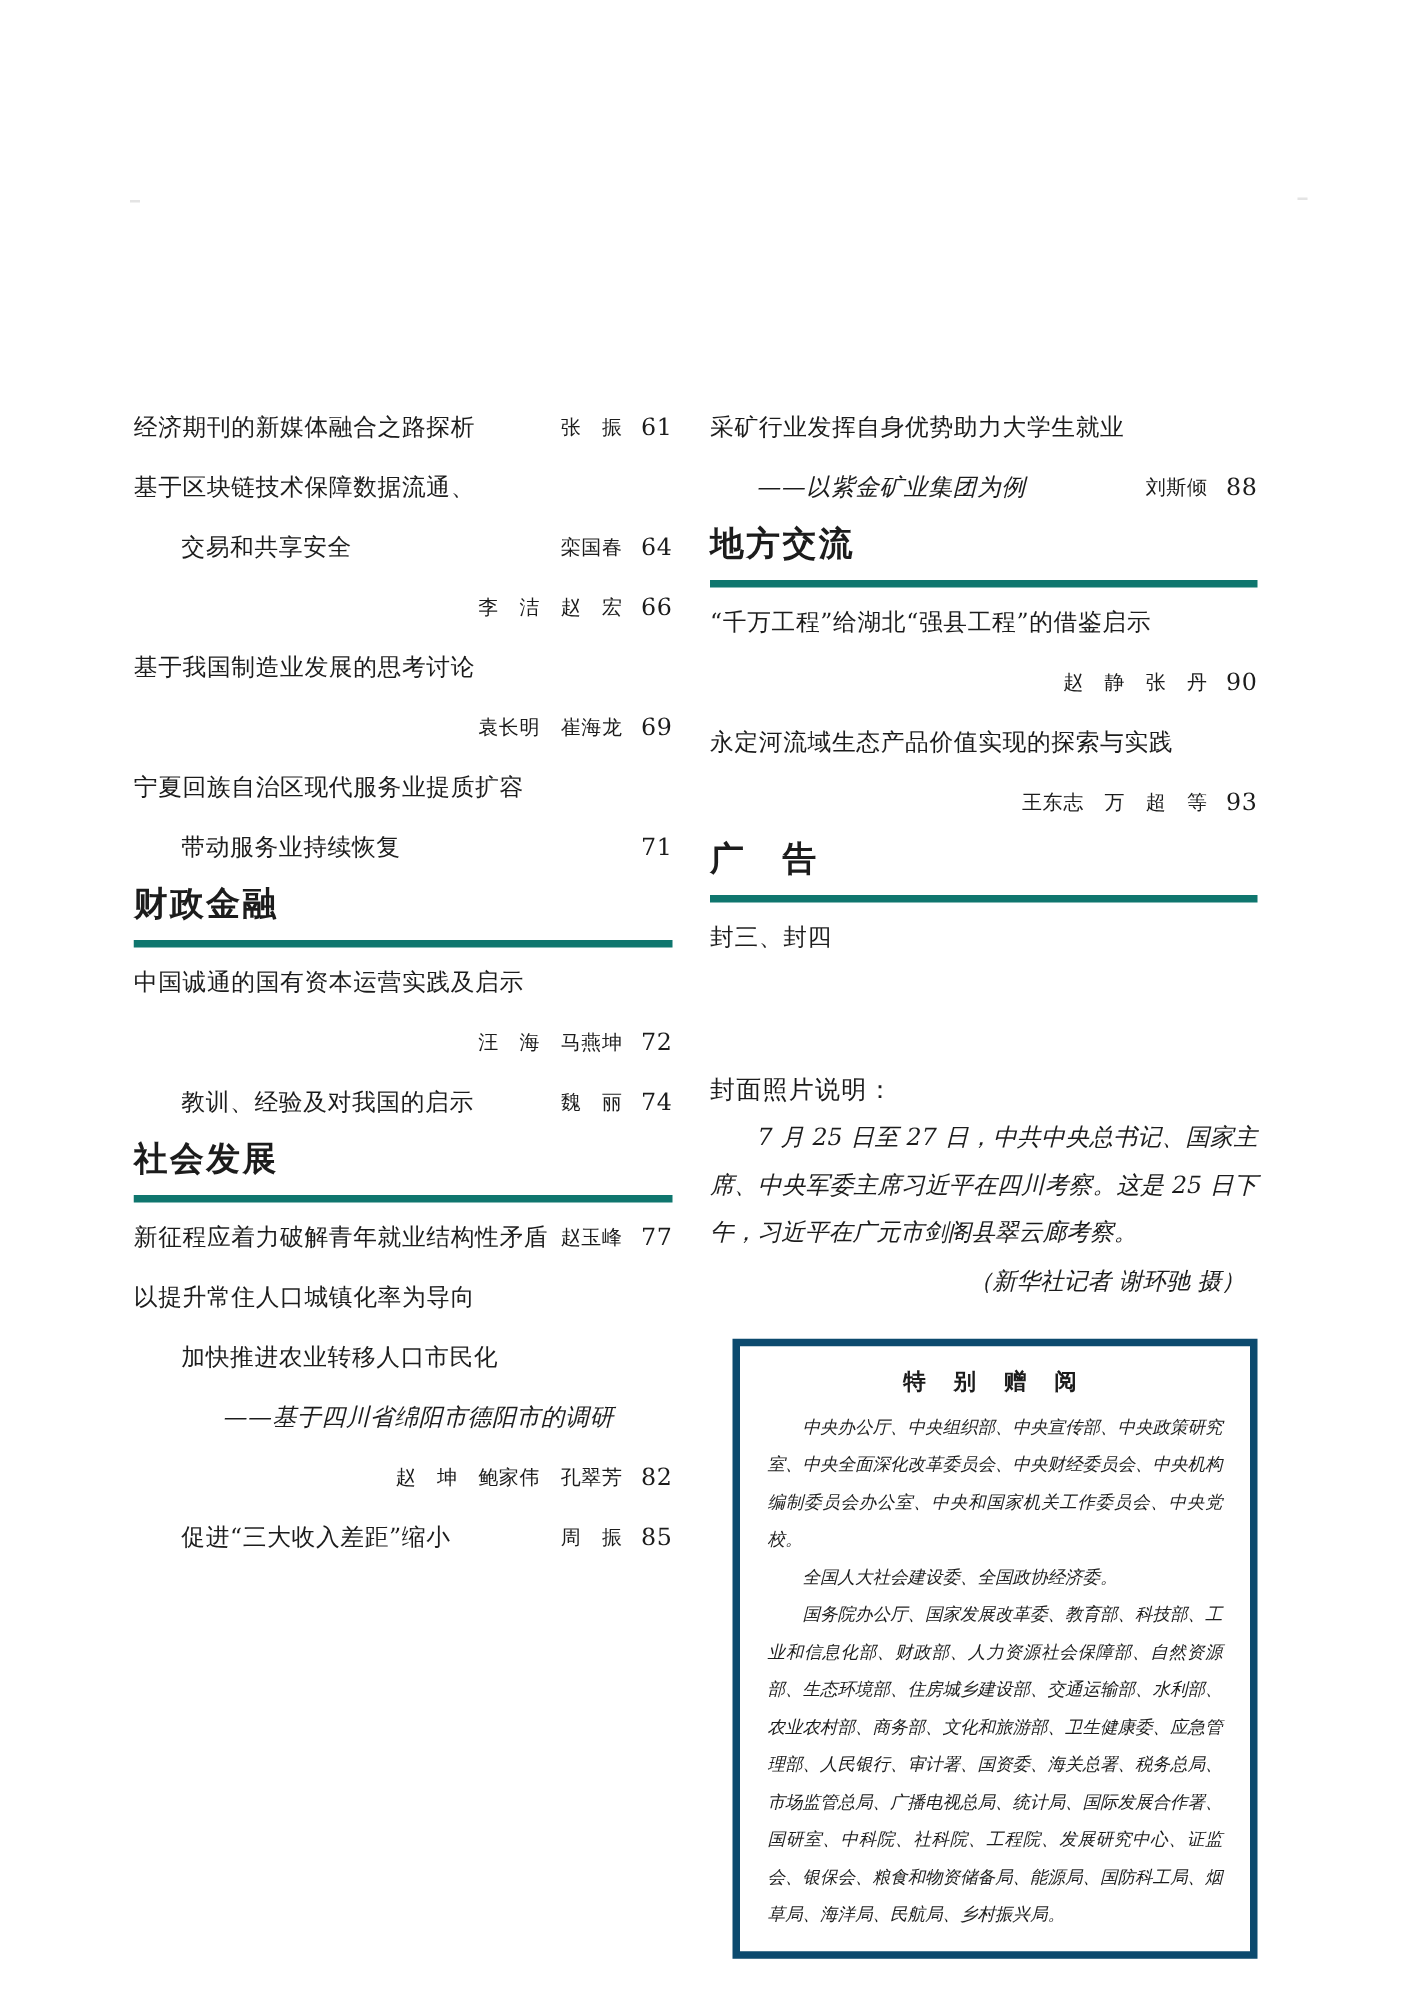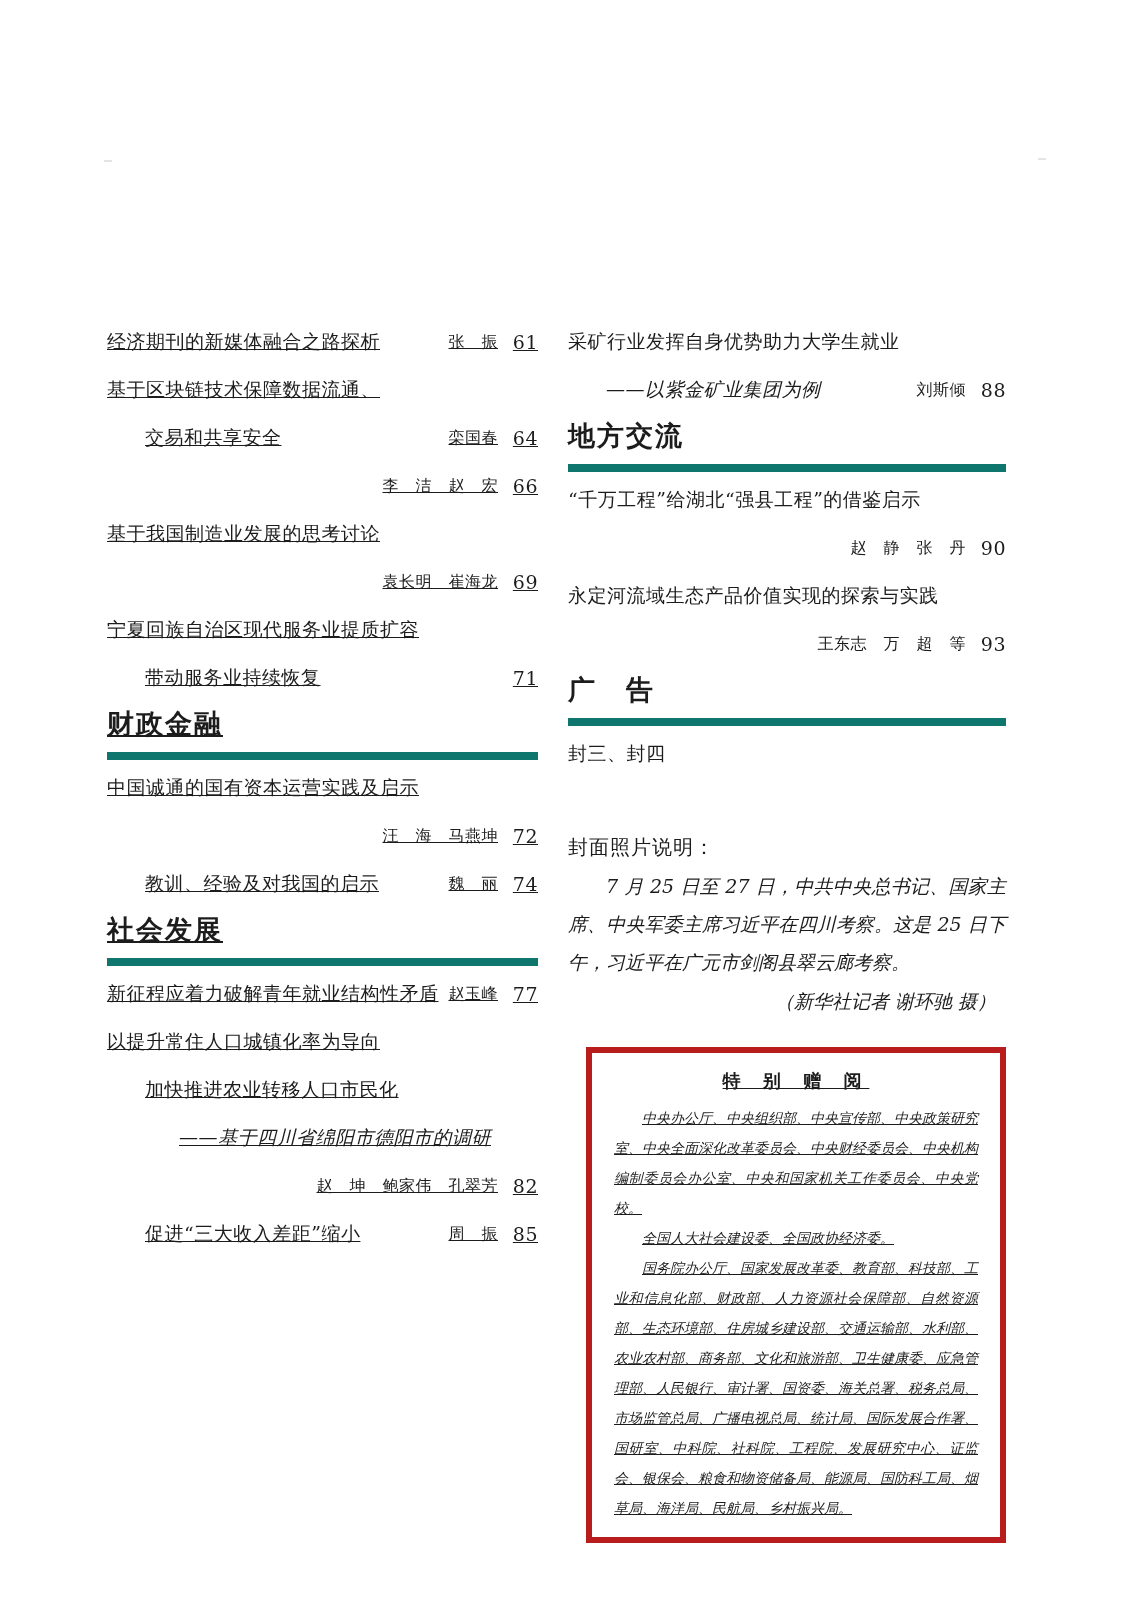--- a/index.html
+++ b/index.html
@@ -5,41 +5,41 @@
   html,body{margin:0;padding:0;background:#ffffff;}
   .page{
     position:relative;width:1130px;height:1600px;background:#ffffff;
     font-family:"DejaVu Serif","Liberation Serif",serif;color:#1c1c1c;overflow:hidden;
   }
   .crop-mark{position:absolute;background:#e4e4e4;width:8px;height:2px;}
   #crop-left{left:104px;top:160px;}
   #crop-right{left:1038px;top:158px;}
 
   .col{position:absolute;top:318px;}
-  #left-col{left:107px;width:431px;text-decoration:underline;}
+  #left-col{left:107px;width:431px;}
   #right-col{left:568px;width:438px;}
 
   .row{display:flex;align-items:center;height:48px;font-size:19px;letter-spacing:.5px;}
   .row .title{white-space:nowrap;}
   .ind1 .title{padding-left:38px;}
   .ind2 .title{padding-left:72px;}
   .kai .title{font-style:italic;}
   .spacer{flex:1;}
   .authors{white-space:nowrap;font-size:16px;}
   .page-num{min-width:40px;text-align:right;font-size:19px;}
 
-  .heading-block{margin:6px 0 4px;padding-bottom:12px;border-bottom:8px solid #0f766e;}
+  .heading-block{margin:6px 0 4px;padding-bottom:12px;border-bottom:6px solid #0f766e;}
   .section-heading{font-size:27px;font-weight:bold;line-height:32px;letter-spacing:2px;}
 
-  .cover-note{margin-top:56px;}
+  .cover-note{margin-top:84px;}
   .cover-label{font-size:20px;letter-spacing:1px;margin-bottom:6px;}
   .cover-body{font-style:italic;font-size:19px;line-height:38px;text-indent:2em;text-align:justify;margin:0;}
   .cover-credit{font-style:italic;font-size:19px;line-height:40px;text-align:right;padding-right:10px;}
 
-  .gift-box{margin-top:26px;margin-left:18px;border:6px solid #b91c1c;padding:16px 22px 14px;text-decoration:underline;}
+  .gift-box{margin-top:26px;margin-left:18px;border:6px solid #0c4a6e;padding:16px 22px 14px;}
   .gift-title{text-align:center;font-weight:bold;font-size:18px;letter-spacing:8px;margin-bottom:10px;}
   .gift-box p{font-style:italic;font-size:14px;line-height:30px;text-indent:2em;text-align:justify;margin:0;}
 </style>
 </head>
 <body>
 
 <div class="page">
   <div class="crop-mark" id="crop-left"></div>
   <div class="crop-mark" id="crop-right"></div>
 

